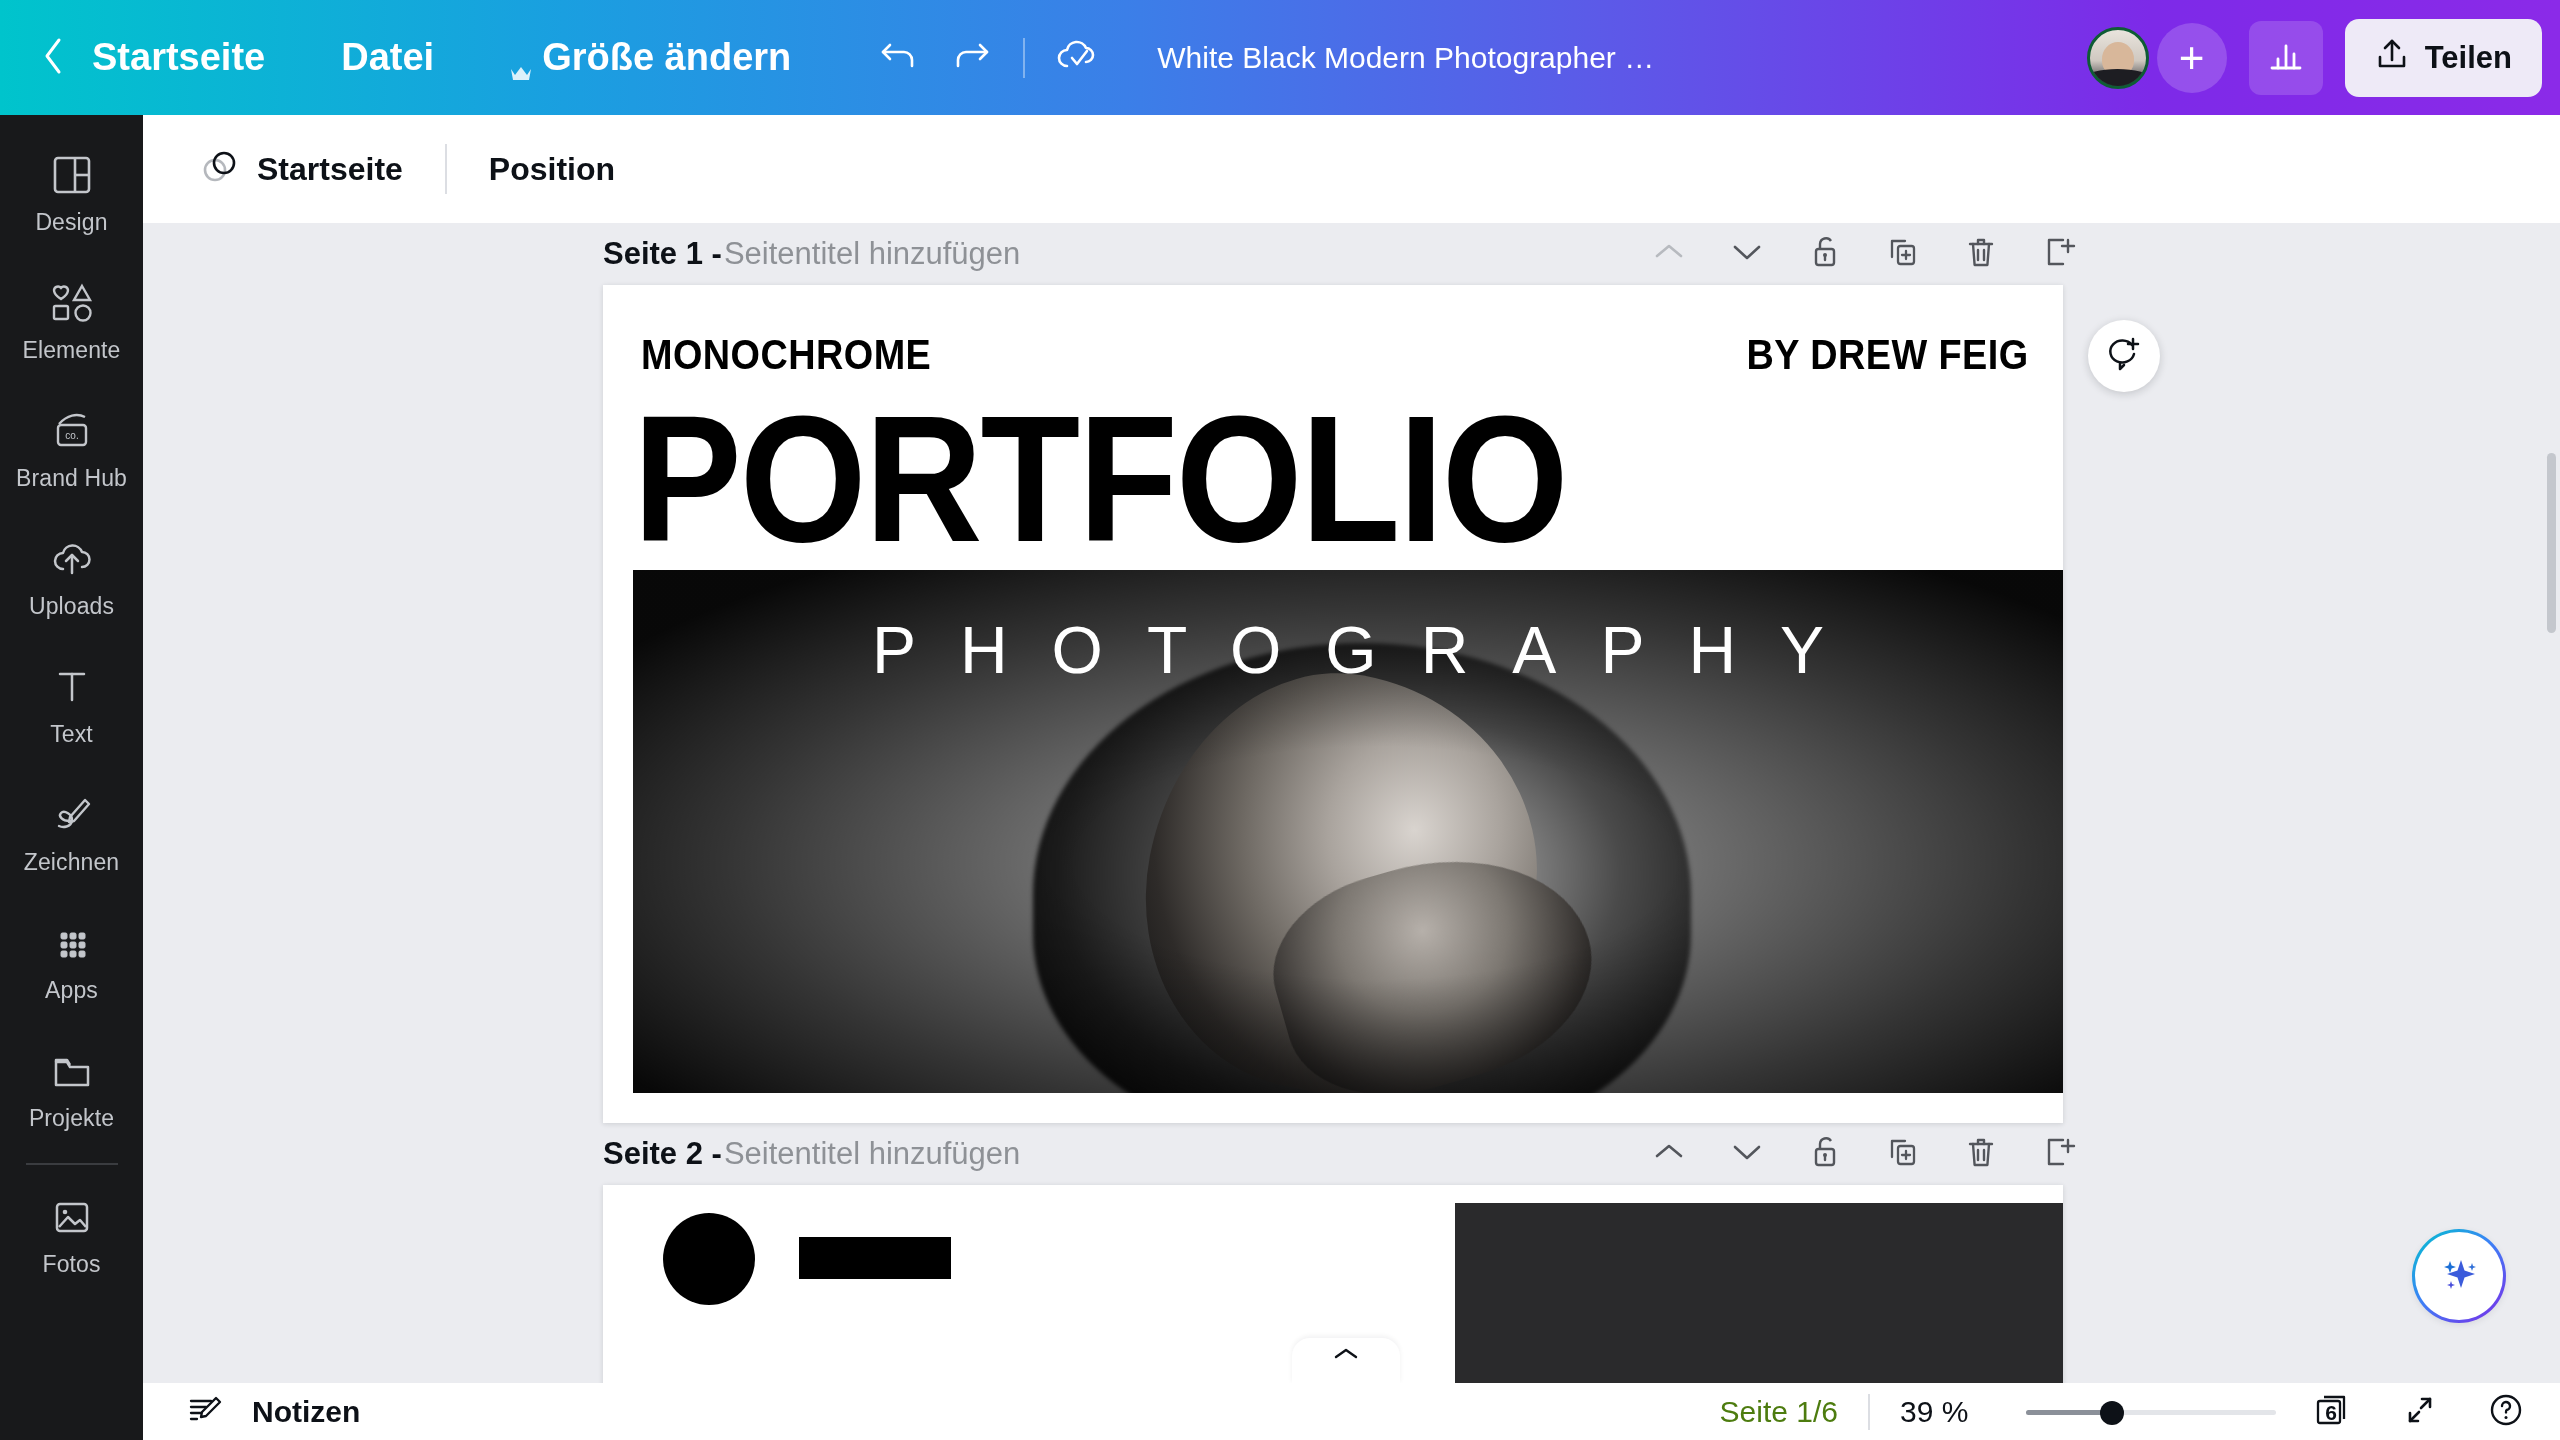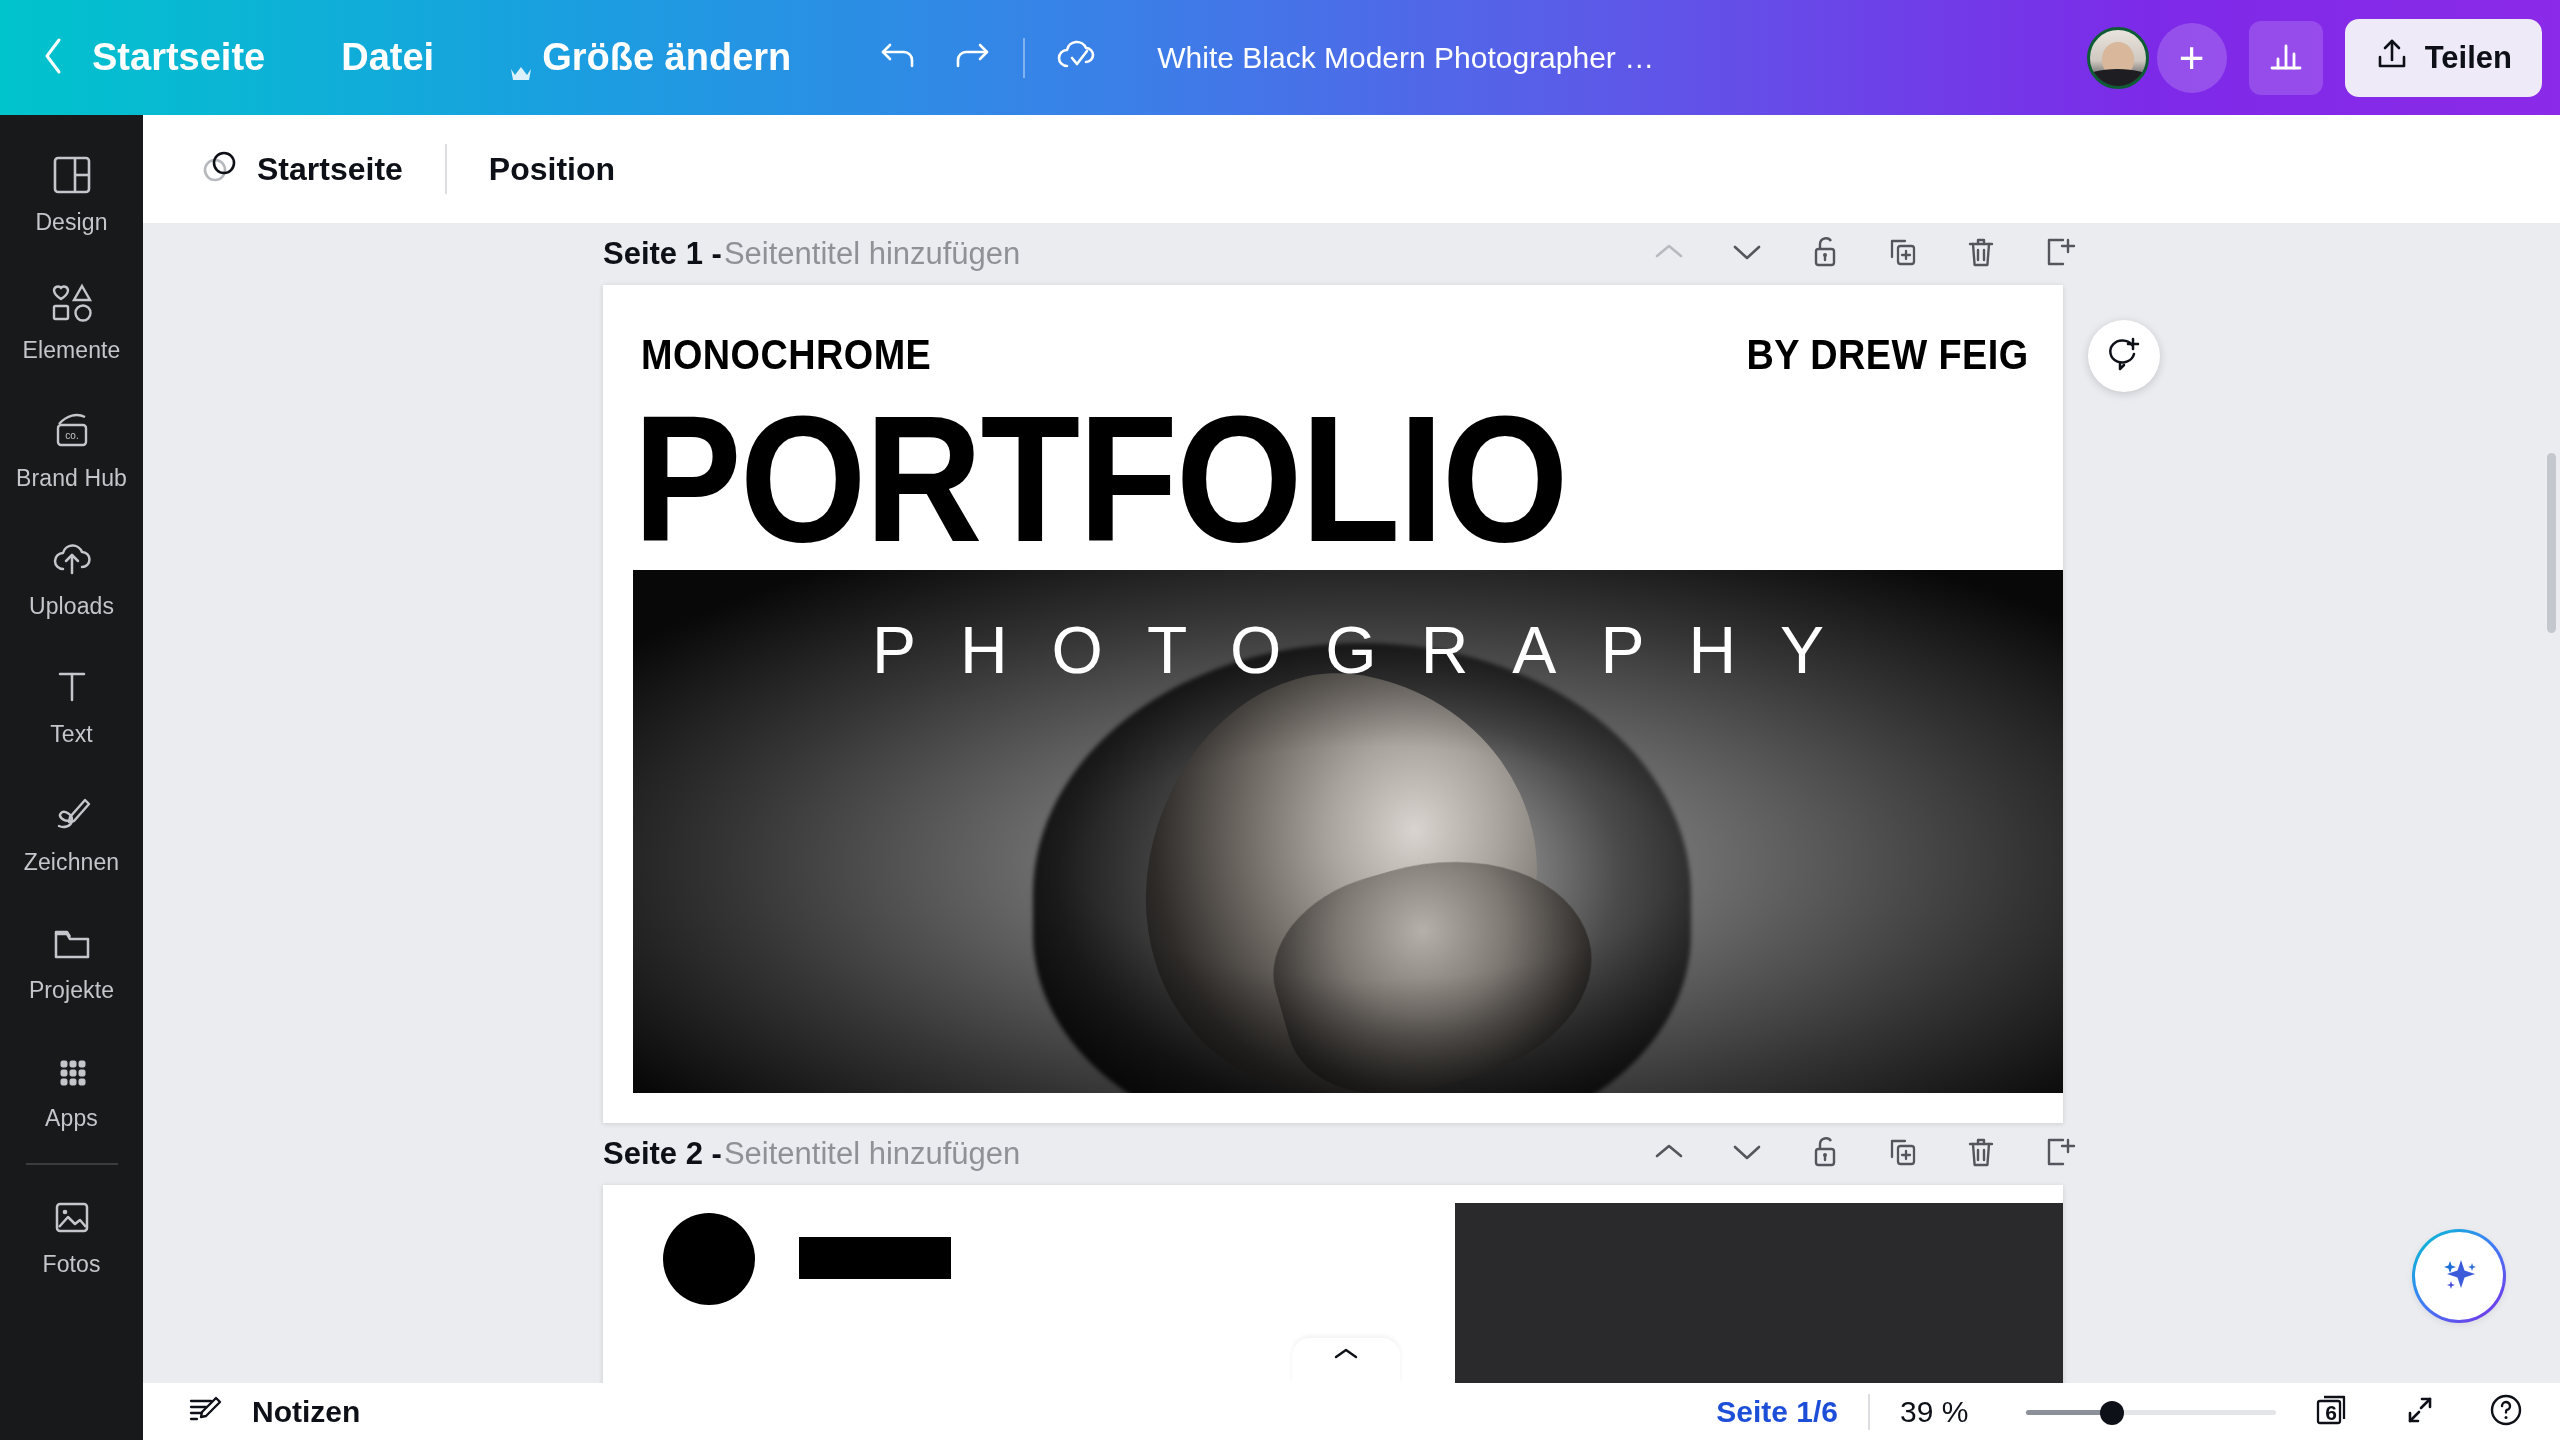--- a/index.html
+++ b/index.html
@@ -288,21 +288,21 @@
     background: #fff;
     display: flex; align-items: center;
     z-index: 38;
   }
   #notes-button {
     display: flex; align-items: center; gap: 29px;
     margin-left: 32px; padding: 8px 12px; border-radius: 8px; cursor: pointer;
   }
   #notes-button .lbl { font-size: 30px; font-weight: 600; color: #0d1117; }
   #status-right { margin-left: auto; display: flex; align-items: center; padding-right: 26px; }
-  #page-indicator { font-size: 30px; font-weight: 700; color: #1d4ed8; cursor: pointer; }
+  #page-indicator { font-size: 30px; font-weight: 400; color: #4d7c0f; cursor: pointer; }
   .sb-divider { width: 2px; height: 36px; background: #dcdee3; margin: 0 30px; }
   #zoom-value { font-size: 30px; font-weight: 500; color: #0d1117; cursor: pointer; min-width: 100px; }
   #zoom-slider { margin-left: 26px; width: 250px; height: 26px; position: relative; cursor: pointer; }
   #zoom-slider .track-bg {
     position: absolute; top: 11px; left: 0; width: 250px; height: 5px;
     background: #e3e5e9; border-radius: 3px;
   }
   #zoom-slider .track-fill {
     position: absolute; top: 11px; left: 0; width: 86px; height: 5px;
     background: #8b9099; border-radius: 3px;
@@ -475,49 +475,49 @@
   </div>
 
   <div class="rail-item">
     <span>
       <svg width="46" height="42" viewBox="0 0 46 42" fill="none" stroke-width="2.4" stroke-linecap="round" stroke-linejoin="round">
         <path d="M36 6 L40 10 L25 27 L20 28 L21 23 Z"></path>
         <path d="M21 27 C13 27 9 22 12 19 C15 16 24 20 23 27 C22 33 14 34 10 32"></path>
       </svg>
     </span>
     <span class="lbl">Zeichnen</span>
-  </div>
-
-  <div class="rail-item">
-    <span>
-      <svg width="46" height="42" viewBox="0 0 46 42" fill="none" stroke-width="2.5" stroke-linejoin="round">
-          <path d="M7 12 h11 l3 5 h18 v18 H7 Z"></path>
-          <path d="M7 12 v-2 h11 l3 5"></path>
-        </svg>
-    </span>
-    <span class="lbl">Projekte</span>
   </div>
 
   <div class="rail-item">
     <span>
       <svg width="44" height="42" viewBox="0 0 44 42" fill="#c3c6cb" stroke="none">
         <rect x="11" y="11" width="6" height="6" rx="1.4"></rect>
           <rect x="20" y="11" width="6" height="6" rx="1.4"></rect>
           <rect x="29" y="11" width="6" height="6" rx="1.4"></rect>
         <rect x="11" y="20" width="6" height="6" rx="1.4"></rect>
           <rect x="20" y="20" width="6" height="6" rx="1.4"></rect>
           <rect x="29" y="20" width="6" height="6" rx="1.4"></rect>
         <rect x="11" y="29" width="6" height="6" rx="1.4"></rect>
           <rect x="20" y="29" width="6" height="6" rx="1.4"></rect>
           <rect x="29" y="29" width="6" height="6" rx="1.4"></rect>
       </svg>
     </span>
     <span class="lbl">Apps</span>
   </div>
 
+  <div class="rail-item">
+    <span>
+      <svg width="46" height="42" viewBox="0 0 46 42" fill="none" stroke-width="2.5" stroke-linejoin="round">
+          <path d="M7 12 h11 l3 5 h18 v18 H7 Z"></path>
+          <path d="M7 12 v-2 h11 l3 5"></path>
+        </svg>
+    </span>
+    <span class="lbl">Projekte</span>
+  </div>
+
   <div id="rail-divider"></div>
 
   <div class="rail-item">
     <span>
       <svg width="46" height="42" viewBox="0 0 46 42" fill="none" stroke-width="2.5" stroke-linejoin="round">
         <rect x="8" y="8" width="30" height="27" rx="3"></rect>
         <circle cx="16" cy="16" r="2.3" fill="#c3c6cb" stroke="none"></circle>
         <path d="M10 31 L19 21 L26 28 L31 24 L37 31"></path>
       </svg>
     </span>

